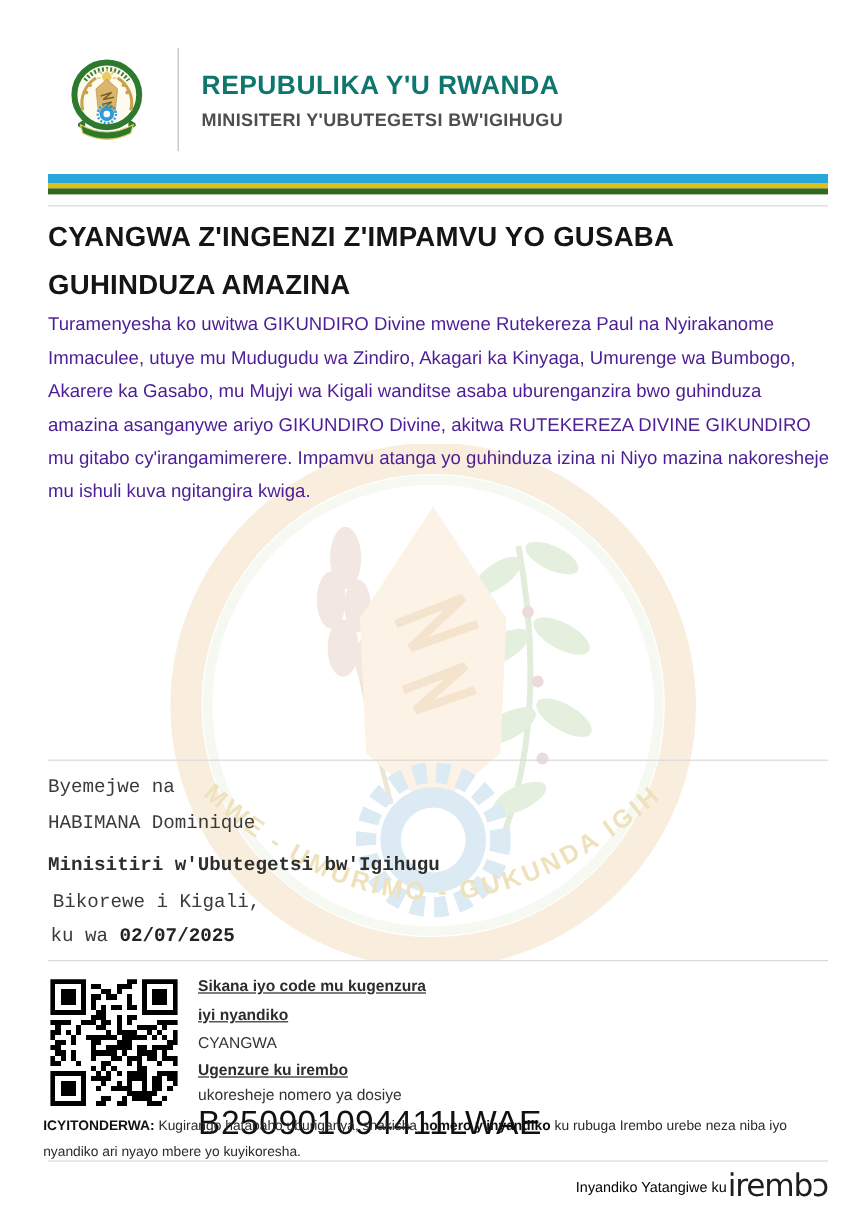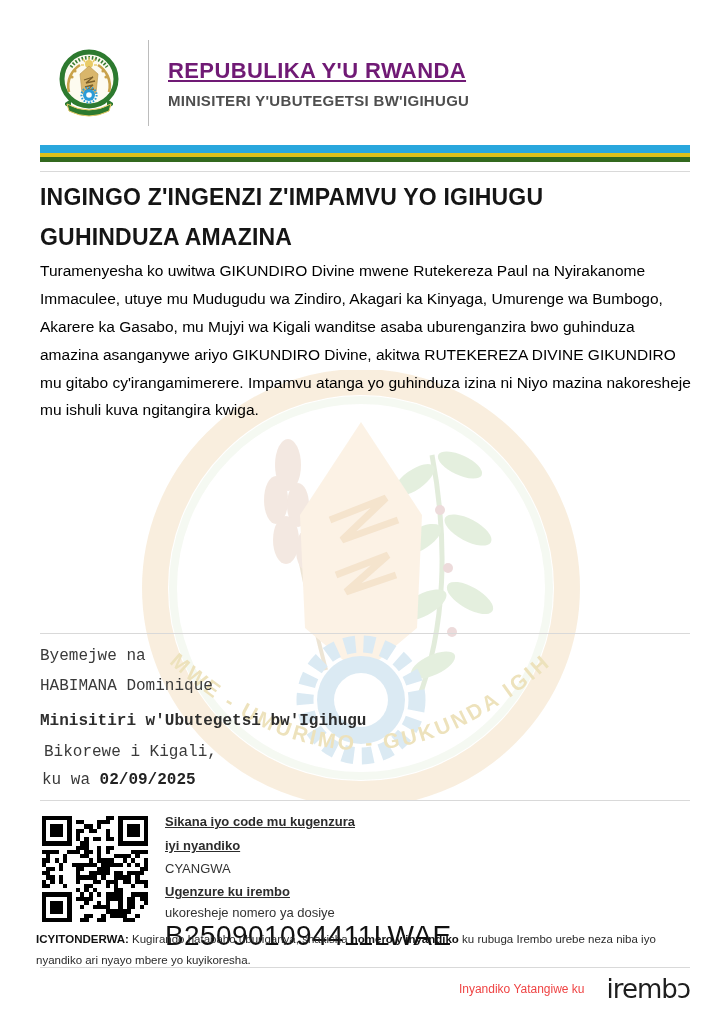--- a/index.html
+++ b/index.html
@@ -6,41 +6,41 @@
   html,body { background:#ffffff; }
   .page {
     position:relative; width:723px; height:1024px; margin:0 auto;
     background:#ffffff; overflow:hidden;
     font-family:"Liberation Sans","DejaVu Sans",sans-serif; color:#333;
   }
   
   .header { position:absolute; top:40px; left:55px; display:flex; align-items:center; }
   .logo-wrap { width:68px; height:80px; flex:0 0 auto; }
   .header-divider { width:1px; height:86px; background:#bcbcbc; margin:0 19px 0 25px; }
-  .republic { font-size:22px; font-weight:bold; color:#701a75; letter-spacing:.4px;text-decoration:underline; }
+  .republic { font-size:22px; font-weight:bold; color:#0f766e; letter-spacing:.4px; }
   .ministry { font-size:15px; font-weight:bold; color:#4e4e4e; letter-spacing:.3px; margin-top:8px; }
   
   .flag { position:absolute; top:145px; left:40px; width:650px; }
   .flag-blue   { height:8px; background:#29A7DD; }
   .flag-yellow { height:4px; background:#DEC018; }
   .flag-green  { height:5px; background:#33691E; }
   
   .rule { position:absolute; left:40px; width:650px; height:1px; background:#d9d9d9; }
   .rule-1 { top:171px; }
   .rule-2 { top:633px; }
   .rule-3 { top:800px; }
   .rule-4 { top:967px; }
   
   .doc-title {
     position:absolute; top:178px; left:40px; width:642px;
     font-size:23px; font-weight:bold; color:#151515; line-height:1.72; letter-spacing:.2px;
   }
   .doc-body {
     position:absolute; top:257px; left:40px; width:652px;
-    font-size:15.5px; line-height:1.8; color:#000000;
+    font-size:15.5px; line-height:1.8; color:#4c1d95;
   }
   
   .watermark { position:absolute; top:370px; left:118px; width:486px; height:430px;
     opacity:.75; pointer-events:none; }
   
   .sig-line { position:absolute; left:40px; font-size:16px; color:#3a3a3a;font-family:Liberation Mono, monospace; }
   .sig-approved { top:647px; }
   .sig-name     { top:677px; }
   .sig-title    { top:712px; font-weight:bold; color:#2d2d2d; }
   .issue-place  { top:743px; left:44px; }
@@ -53,21 +53,21 @@
   .v-1 { top:814px; } .v-2 { top:838px; } .v-3 { top:861px; }
   .v-4 { top:884px; } .v-5 { top:905px; }
   .doc-number { position:absolute; top:920px; left:165px;
     font-size:28px; font-weight:500; color:#111; letter-spacing:.4px; }
   
   .notice { position:absolute; top:929px; left:36px; width:648px;
     font-size:11.5px; line-height:1.85; color:#2a2a2a; }
   .notice b { color:#111; }
   
   .footer { position:absolute; top:976px; right:33px; display:flex; align-items:center; }
-  .footer-label { font-size:12px; color:#ef4444; margin-right:22px; }
+  .footer-label { font-size:12px; color:#000000; margin-right:1px; }
   .irembo-wordmark { font-family:"DejaVu Sans","Liberation Sans",sans-serif;
     font-size:26px; font-weight:normal; color:#1e1e1e; letter-spacing:-1px; line-height:1; }
 </style>
 </head>
 <body>
 
 <div class="page">
 
   <div class="header">
     <div class="logo-wrap">
@@ -145,30 +145,30 @@
     <polyline points="218,205 270,185 228,222 278,205" fill="none" stroke="#f2dbbd" stroke-width="7"></polyline>
     <circle cx="243" cy="330" r="56" fill="none" stroke="#cfe3f0" stroke-width="17" stroke-dasharray="11 8"></circle>
     <circle cx="243" cy="330" r="44" fill="#cfe3f0"></circle>
     <circle cx="243" cy="330" r="27" fill="#ffffff"></circle>
     <path id="motto-arc" d="M48,290 Q243,470 438,290" fill="none"></path>
     <text font-size="21" font-weight="bold" letter-spacing="3" fill="#e8d9a6" font-family="Liberation Sans, DejaVu Sans, sans-serif">
       <textPath href="#motto-arc" startOffset="50%" text-anchor="middle">UBUMWE - UMURIMO - GUKUNDA IGIHUGU</textPath>
     </text>
   </svg>
 
-  <h1 class="doc-title">INGINGO Z'INGENZI Z'IMPAMVU YO IGIHUGU GUHINDUZA AMAZINA</h1>
+  <h1 class="doc-title">CYANGWA Z'INGENZI Z'IMPAMVU YO GUSABA GUHINDUZA AMAZINA</h1>
   <p class="doc-body">Turamenyesha ko uwitwa GIKUNDIRO Divine mwene Rutekereza Paul na Nyirakanome Immaculee, utuye mu Mudugudu wa Zindiro, Akagari ka Kinyaga, Umurenge wa Bumbogo, Akarere ka Gasabo, mu Mujyi wa Kigali wanditse asaba uburenganzira bwo guhinduza amazina asanganywe ariyo GIKUNDIRO Divine, akitwa RUTEKEREZA DIVINE GIKUNDIRO mu gitabo cy'irangamimerere. Impamvu atanga yo guhinduza izina ni Niyo mazina nakoresheje mu ishuli kuva ngitangira kwiga.</p>
 
   <div class="rule rule-2"></div>
   <div class="sig-line sig-approved">Byemejwe na</div>
   <div class="sig-line sig-name">HABIMANA Dominique</div>
   <div class="sig-line sig-title">Minisitiri w'Ubutegetsi bw'Igihugu</div>
 
   <div class="sig-line issue-place">Bikorewe i Kigali,</div>
-  <div class="sig-line issue-date"><span>ku wa </span><b>02/09/2025</b></div>
+  <div class="sig-line issue-date"><span>ku wa </span><b>02/07/2025</b></div>
   <div class="rule rule-3"></div>
 
   <svg class="qr" viewBox="0 0 105 105" shape-rendering="crispEdges">
     <rect x="0" y="0" width="105" height="105" fill="#ffffff"></rect>
     <g fill="#000000">
       <rect x="0" y="0" width="29.4" height="29.4"></rect>
       <rect x="75.6" y="0" width="29.4" height="29.4"></rect>
       <rect x="0" y="75.6" width="29.4" height="29.4"></rect>
     </g>
     <g fill="#ffffff">

